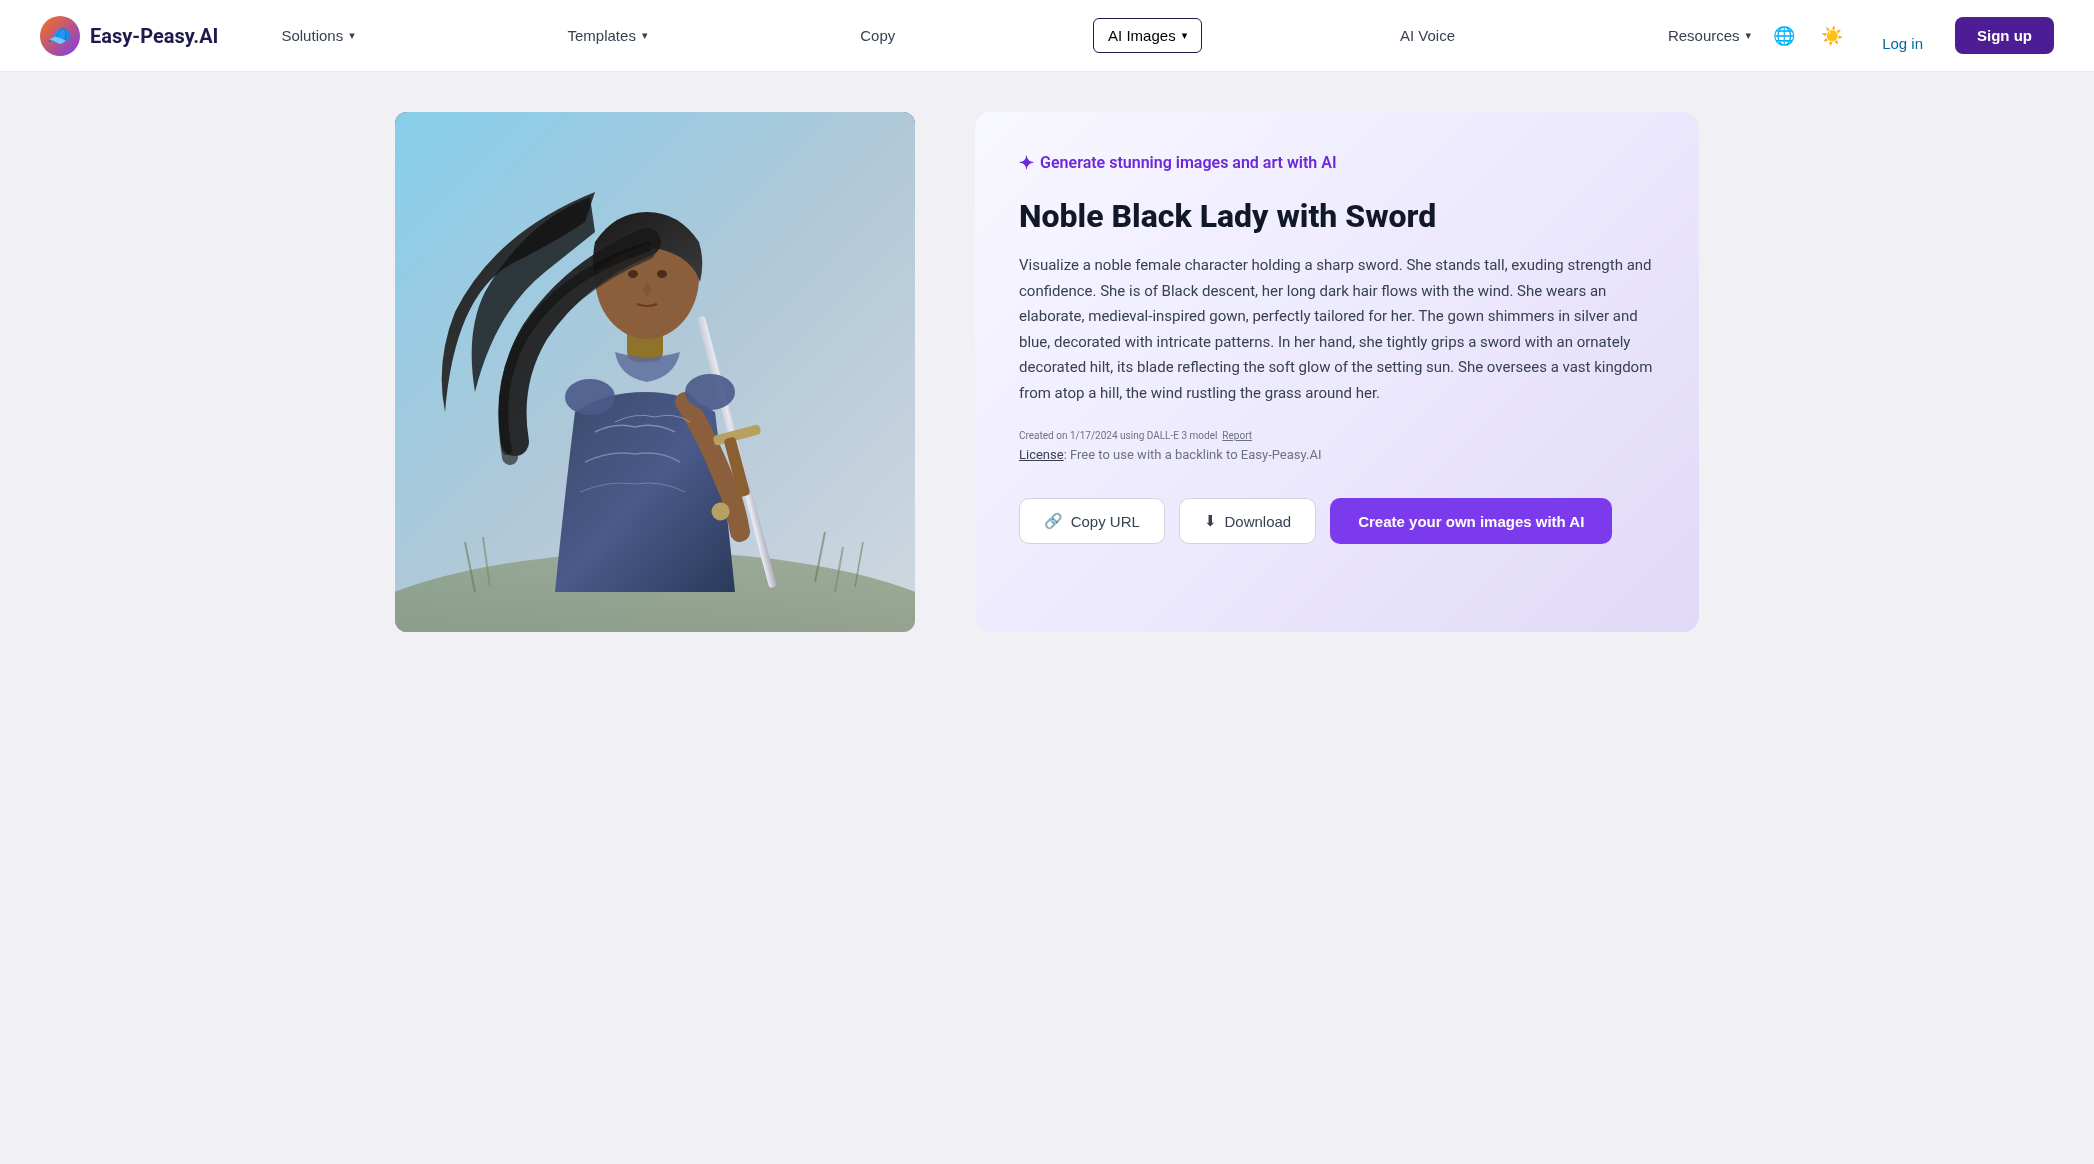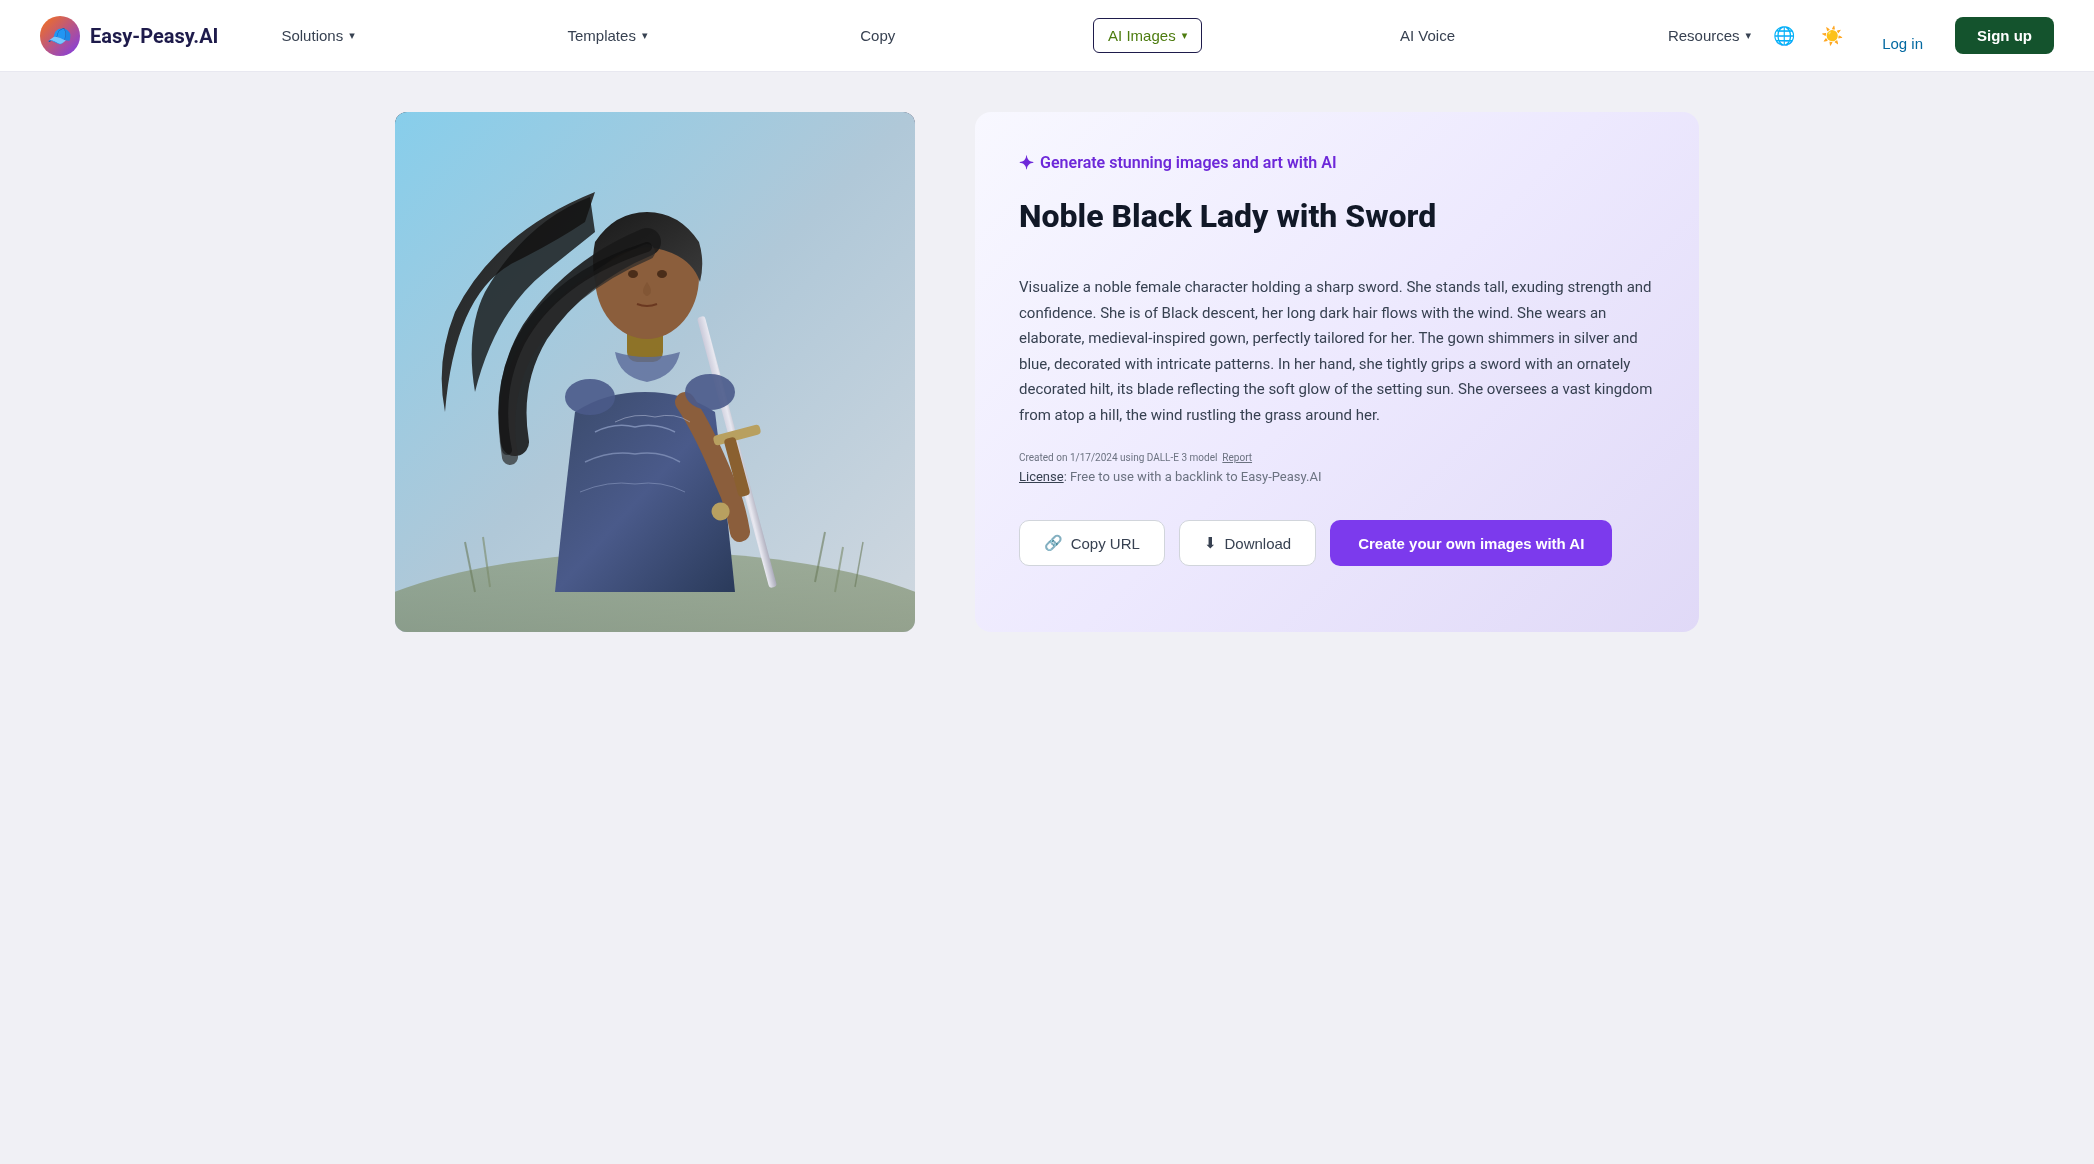--- a/index.html
+++ b/index.html
@@ -59,21 +59,21 @@
       color: #374151;
       cursor: pointer;
       border-radius: 6px;
       border: 1.5px solid transparent;
       background: none;
       white-space: nowrap;
       transition: background 0.15s;
     }
     .nav-item.active {
       border-color: #1e1b4b;
-      color: #4d7c0f;
+      color: #000000;
     }
     .nav-item .chevron { font-size: 11px; margin-left: 2px; }
     .header-right {
       display: flex;
       align-items: center;
       gap: 12px;
       margin-left: auto;
     }
     .icon-btn {
       width: 36px;
@@ -94,21 +94,21 @@
       background: none;
       font-size: 15px;
       font-weight: 500;
       color: #0369a1;
       cursor: pointer;
       border-radius: 8px;
       margin-top: 16px;
     }
     .btn-signup {
       padding: 10px 22px;
-      background: #14532d;
+      background: #4c1d95;
       color: #fff;
       border: none;
       border-radius: 8px;
       font-size: 15px;
       font-weight: 600;
       cursor: pointer;
     }
 
     
     .main {
@@ -156,21 +156,21 @@
       color: #6d28d9;
       font-size: 16px;
       font-weight: 600;
       margin-bottom: 24px;
     }
     .spark-icon { font-size: 18px; }
     .image-title {
       font-size: 32px;
       font-weight: 800;
       color: #111827;
-      margin-bottom: 40px;
+      margin-bottom: 18px;
       line-height: 1.2;
     }
     .prompt-section {
       margin-bottom: 20px;
     }
     .prompt-header {
       display: flex;
       align-items: center;
       gap: 14px;
       margin-bottom: 14px;

